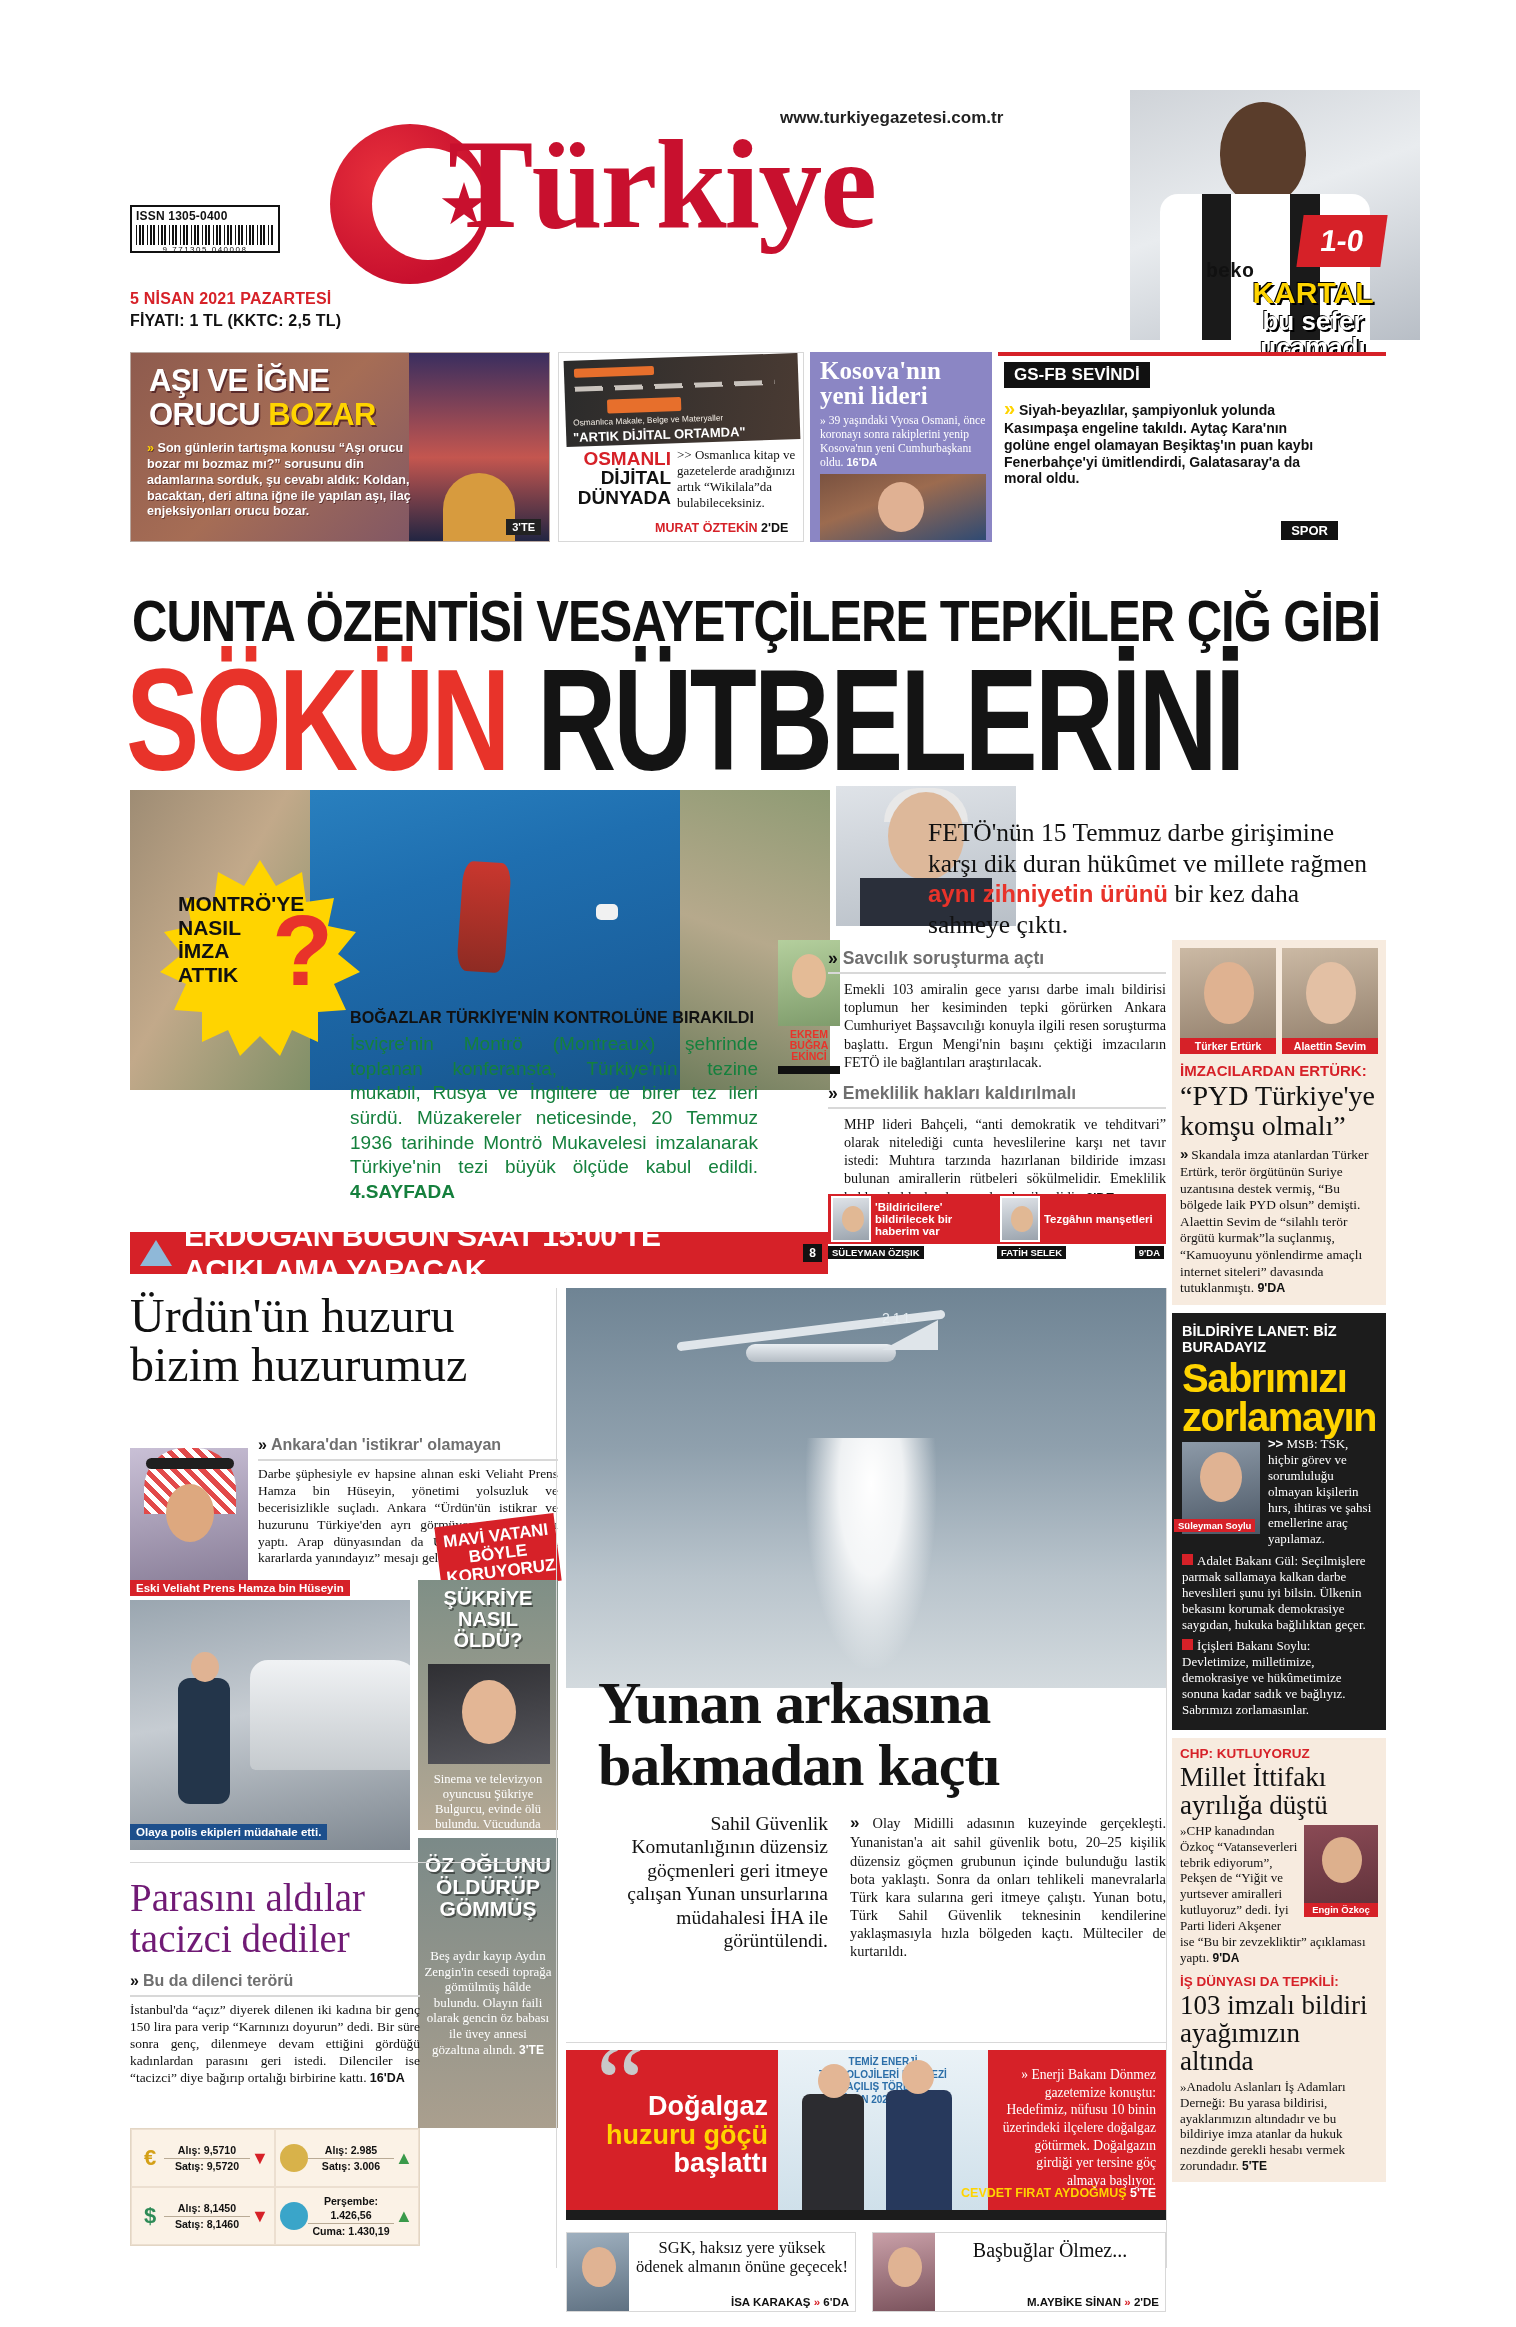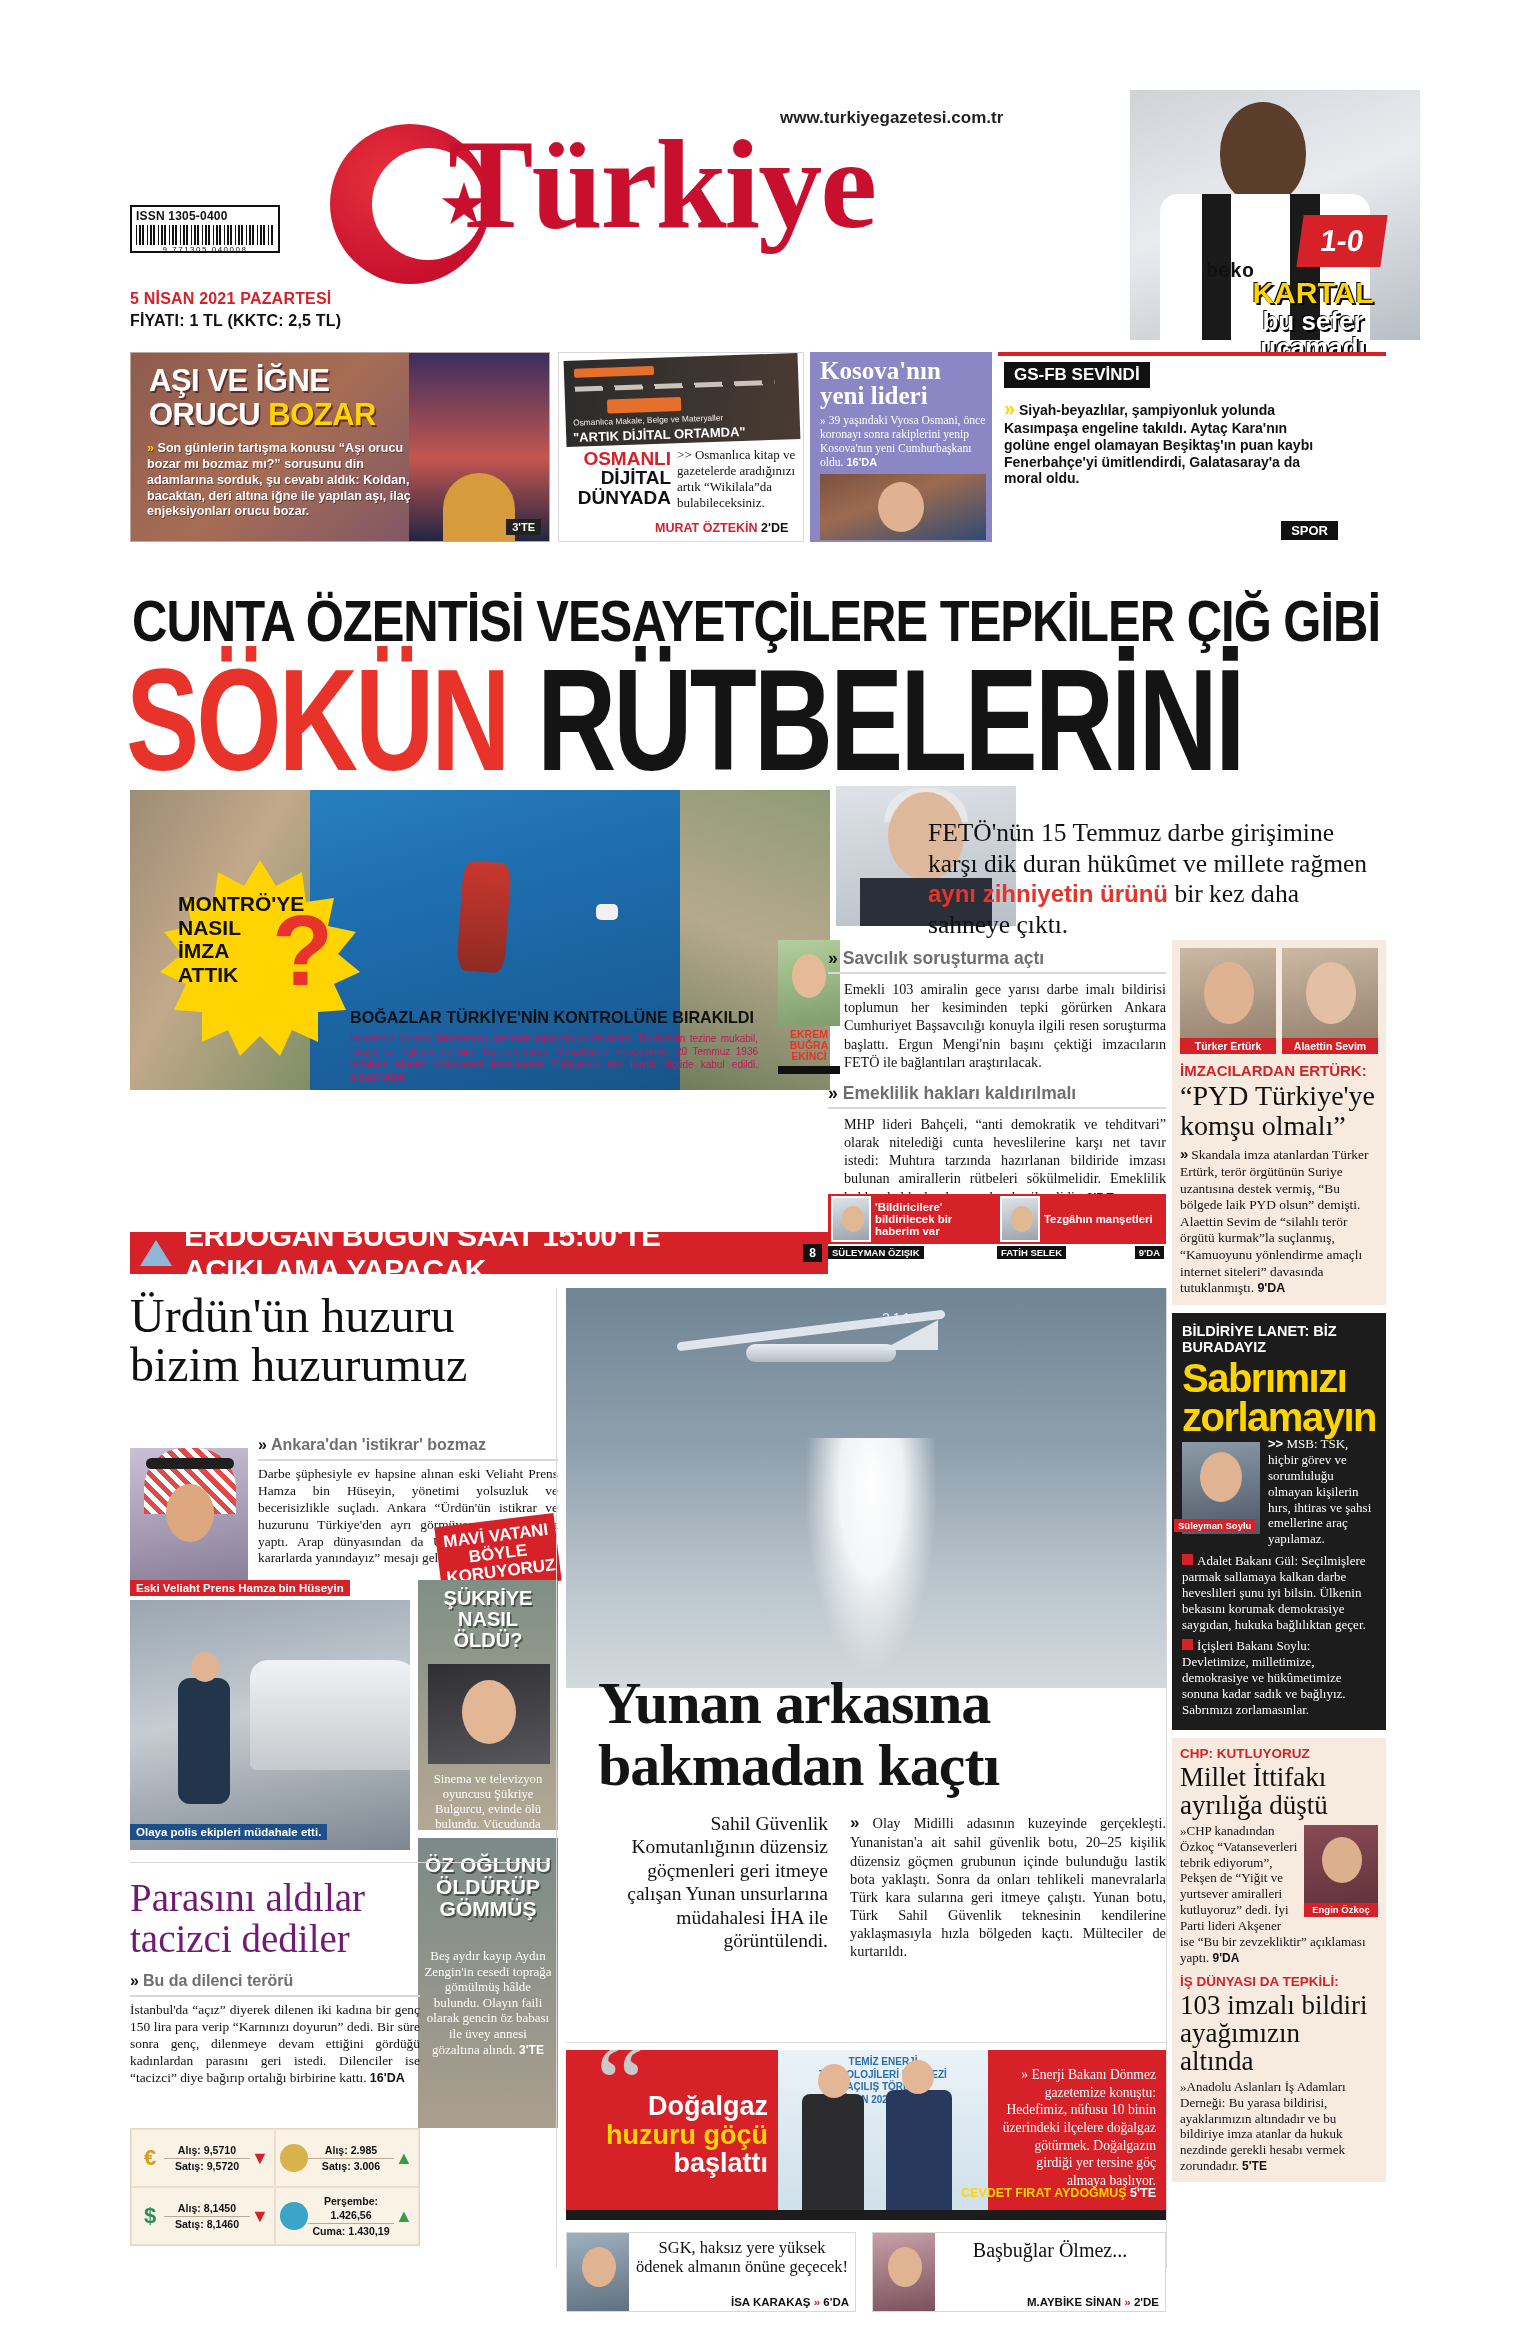--- a/index.html
+++ b/index.html
@@ -185,22 +185,22 @@
     background:#ffd400;
     clip-path:polygon(50% 0%,58% 13%,71% 6%,73% 21%,87% 19%,84% 33%,98% 36%,89% 47%,100% 56%,87% 62%,93% 75%,79% 76%,79% 91%,66% 85%,60% 98%,50% 88%,40% 98%,34% 85%,21% 91%,21% 76%,7% 75%,13% 62%,0% 56%,11% 47%,2% 36%,16% 33%,13% 19%,27% 21%,29% 6%,42% 13%);
   }
   .montro-txt { position:absolute; left:178px; top:892px; width:120px;
     font-family:"Liberation Sans", sans-serif; font-weight:800; font-size:21px; line-height:1.12; color:#111; }
   .montro-q { position:absolute; left:272px; top:900px; font-family:"Liberation Sans", sans-serif;
     font-weight:800; font-size:100px; color:#e8332a; line-height:1; }
 
   .bog-block { position:absolute; left:350px; top:1008px; width:408px; }
   .bog-h { font-family:"Liberation Sans", sans-serif; font-weight:800; font-size:16.2px; color:#111; }
-  .bog-b { margin-top:5px; font-family:"Liberation Sans", sans-serif; font-size:10px;
-    line-height:1.3; color:#be185d; text-align:justify; }
+  .bog-b { margin-top:5px; font-family:"Liberation Sans", sans-serif; font-size:19px;
+    line-height:1.3; color:#15803d; text-align:justify; }
   .bog-b b { font-weight:800; }
 
   .ekrem { position:absolute; left:778px; top:940px; width:62px; }
   .ekrem .ph { width:62px; height:86px; background:linear-gradient(170deg,#b4cf9d,#7f9c6c); position:relative; }
   .ekrem .ph:after{ content:""; position:absolute; left:14px; top:14px; width:34px; height:44px;
     border-radius:17px/22px; background:#e4bb96; }
   .ekrem .nm { margin-top:3px; font-family:"Liberation Sans", sans-serif; font-weight:800;
     font-size:10.5px; color:#e8332a; text-align:center; line-height:1.05; }
   .ekrem .bar { margin-top:4px; height:8px; background:#111; }
 
@@ -637,21 +637,21 @@
           </div>
         <span class="ar">»</span><span>CHP kanadından Özkoç “Vatanseverleri tebrik ediyorum”, Pekşen de “Yiğit ve yurtsever amiralleri kutluyoruz” dedi. İyi Parti lideri Akşener ise “Bu bir zevzekliktir” açıklaması yaptı.</span> <b>9'DA</b>
       </div>
       <div class="rb2-kick" style="margin-top:8px">İŞ DÜNYASI DA TEPKİLİ:</div>
       <div class="rb2-h">103 imzalı bildiri ayağımızın altında</div>
       <div class="rb2-b"><span class="ar">»</span><span>Anadolu Aslanları İş Adamları Derneği: Bu yarasa bildirisi, ayaklarımızın altındadır ve bu bildiriye imza atanlar da hukuk nezdinde gerekli hesabı vermek zorundadır.</span> <b>5'TE</b></div>
     </div>
   </div>
 
   <div class="urdun-h">Ürdün'ün huzuru bizim huzurumuz</div>
-  <div class="urdun-kick"><span class="ar">»</span><span>Ankara'dan 'istikrar' bozmaz</span></div>
+  <div class="urdun-kick"><span class="ar">»</span><span>Ankara'dan 'istikrar' olamayan</span></div>
   <div class="urdun-rule"></div>
   <div class="urdun-b"><span>Darbe şüphesiyle ev hapsine alınan eski Veliaht Prens Hamza bin Hüseyin, yönetimi yolsuzluk ve becerisizlikle suçladı. Ankara “Ürdün'ün istikrar ve huzurunu Türkiye'den ayrı görmüyoruz” açıklaması yaptı. Arap dünyasından da Ürdün'e “Alınan tüm kararlarda yanındayız” mesajı geldi.</span> <b>8'DE</b></div>
   <div class="hamza">
     <div class="kf"></div>
     <div class="band"></div>
     <div class="face"></div>
   </div>
   <div class="hamza-cap">Eski Veliaht Prens Hamza bin Hüseyin</div>
 
   <div class="drone-ph">

